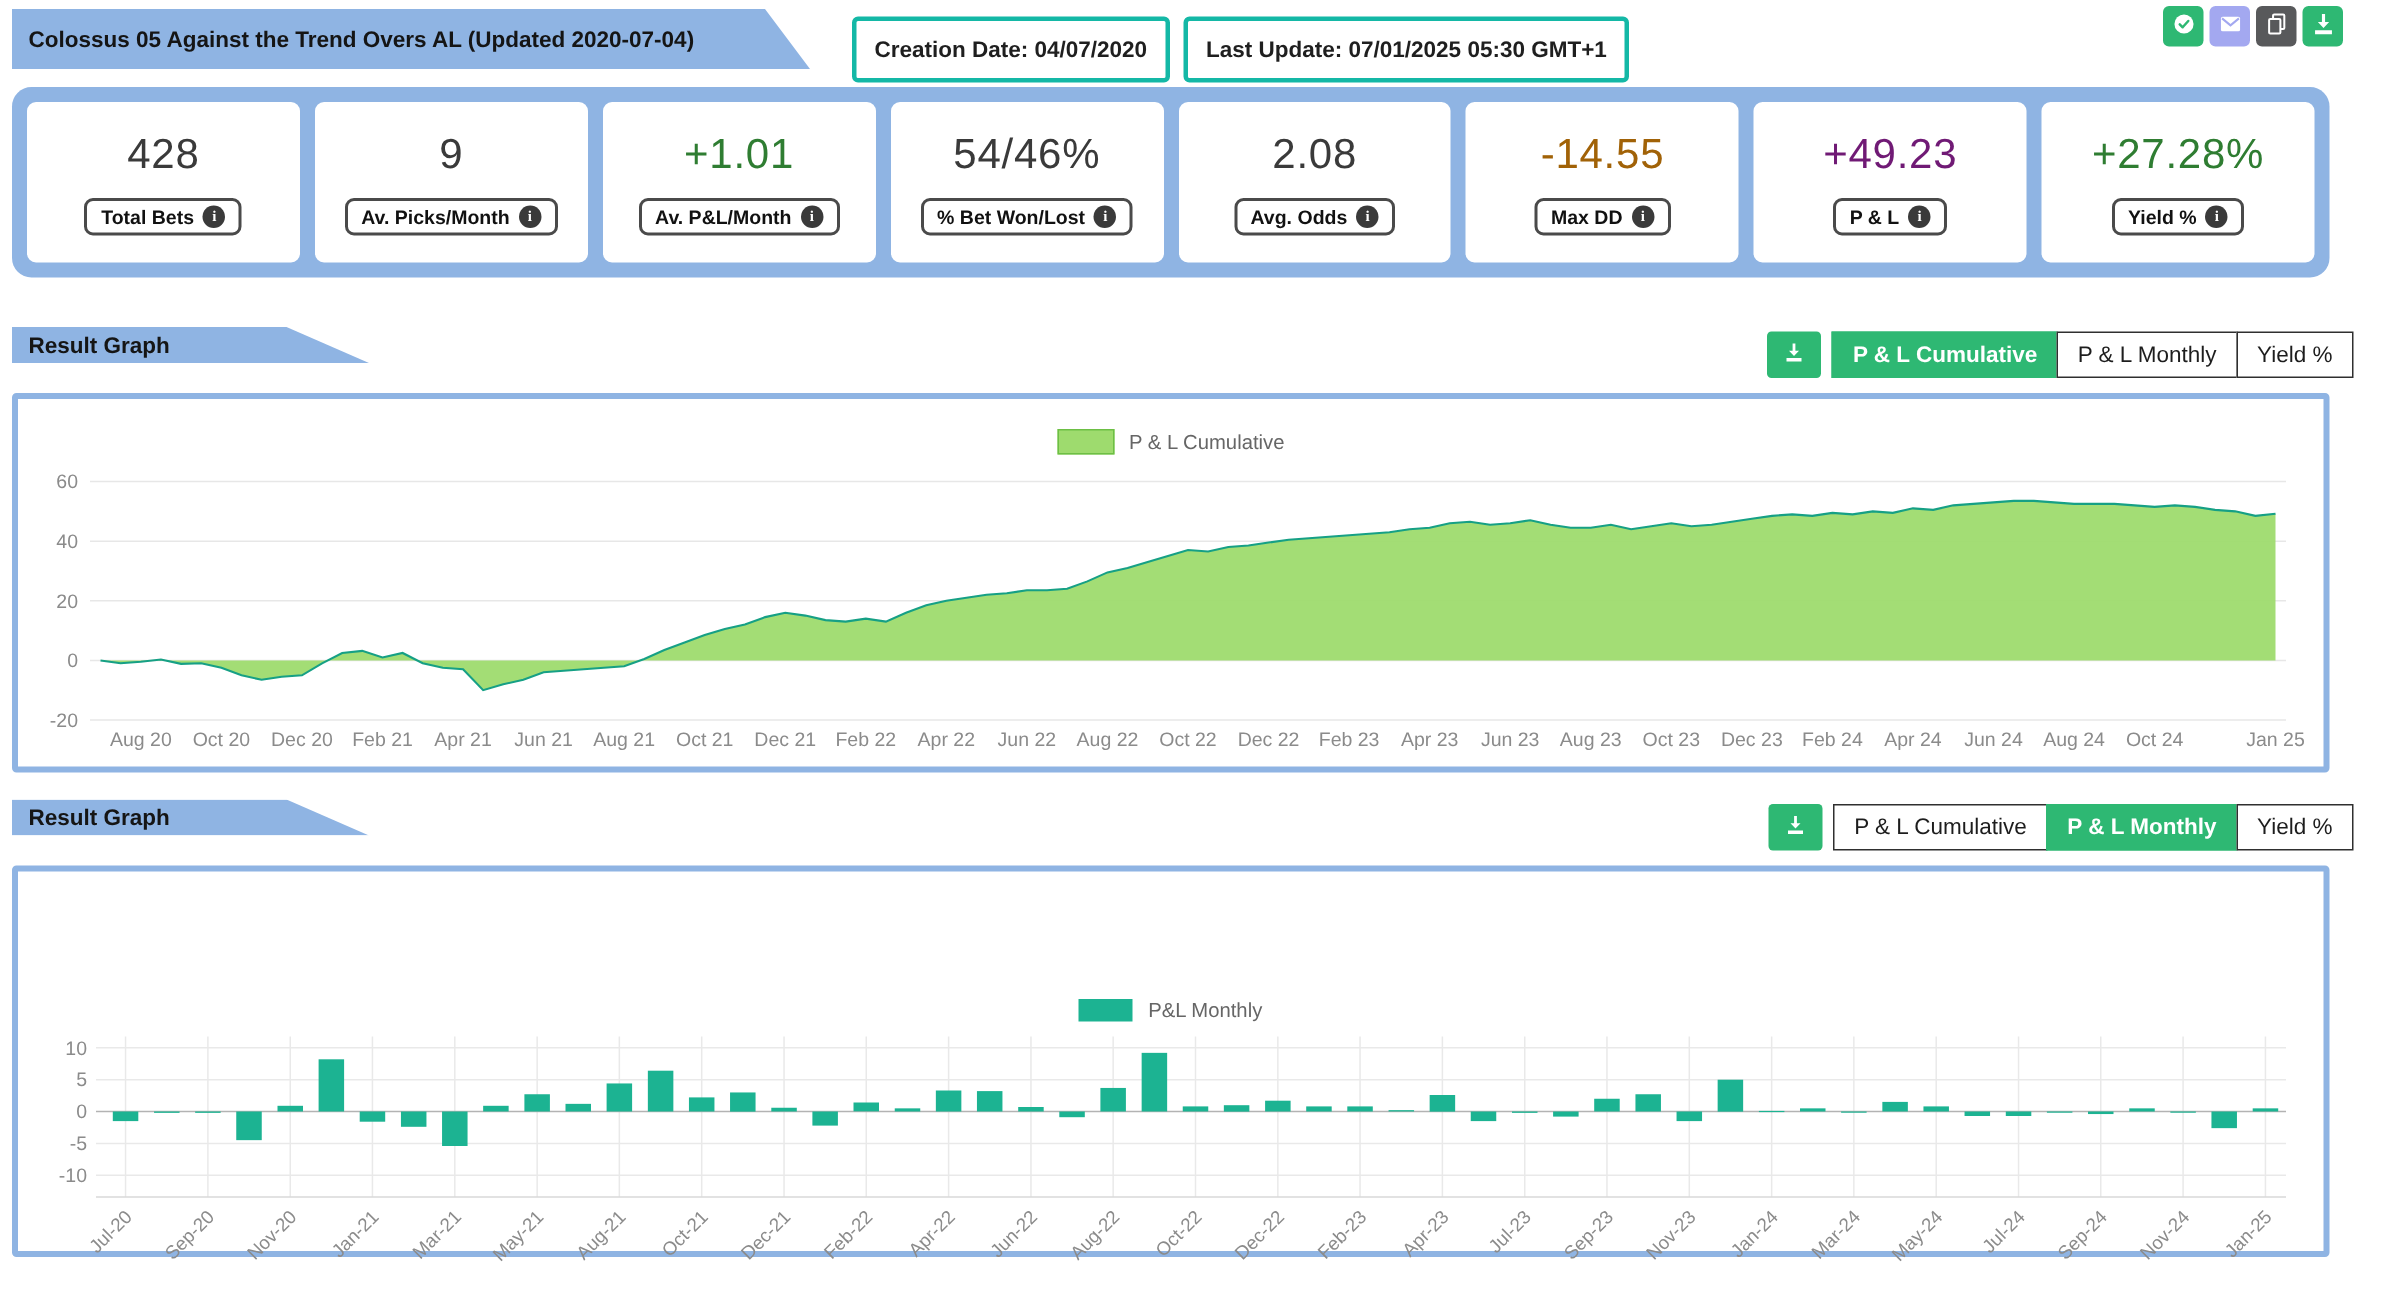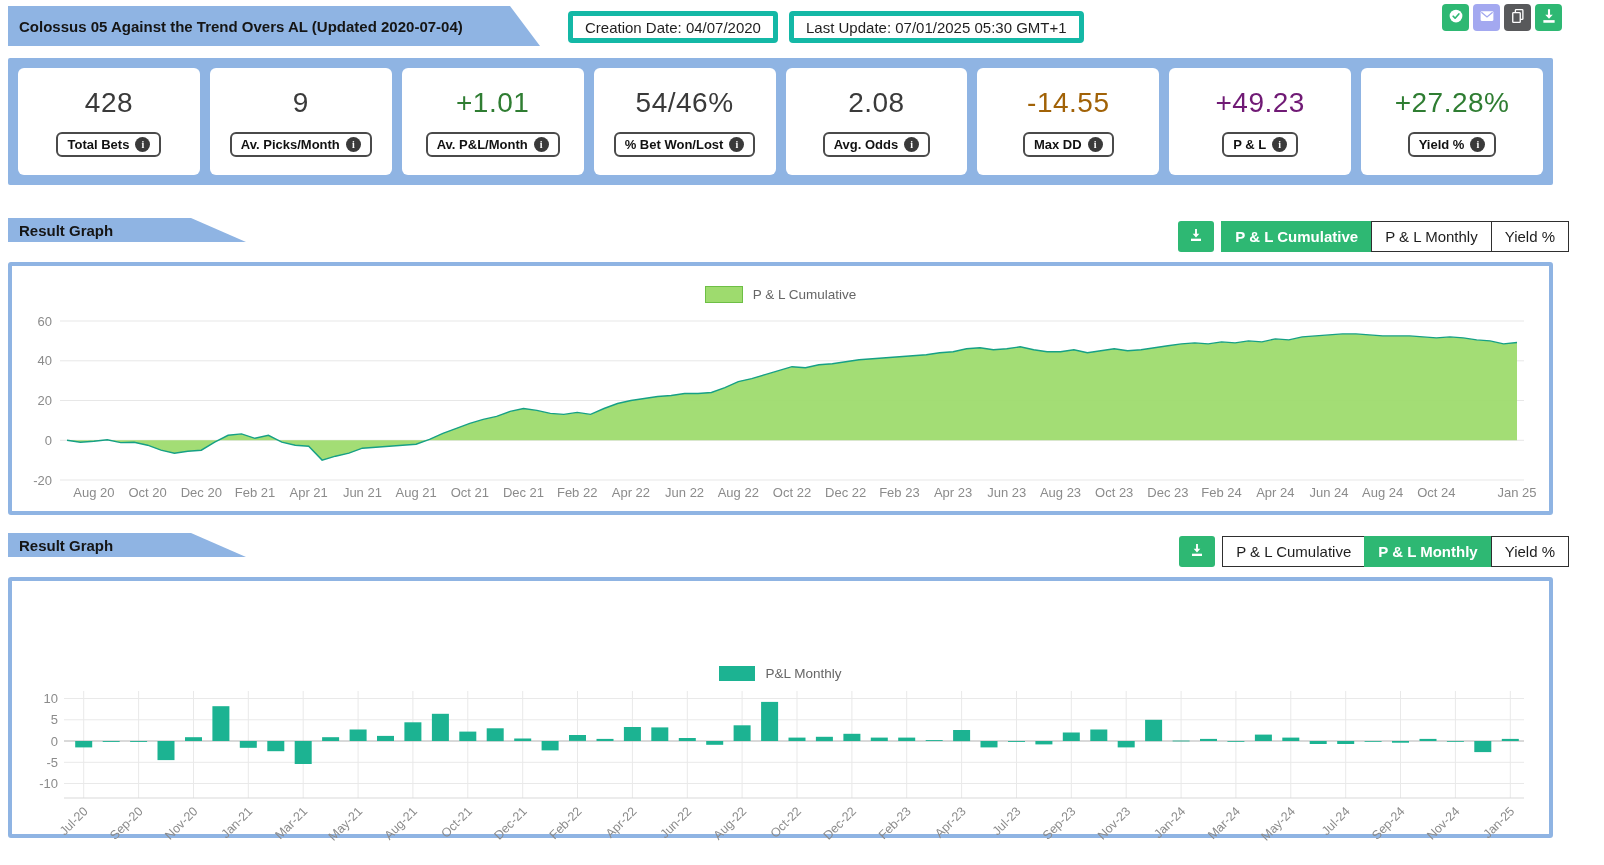--- a/index.html
+++ b/index.html
@@ -4,31 +4,31 @@
 <style>
   html,body{margin:0;padding:0;background:#fff;}
   body{font-family:"Liberation Sans",sans-serif;}
   .page{position:relative;width:1604px;height:865px;background:#fff;overflow:hidden;padding-left:16px;}
 
   
   .banner{position:absolute;left:8px;top:6px;width:532px;height:40px;background:#8fb4e3;
     clip-path:polygon(0 0,calc(100% - 30px) 0,100% 100%,0 100%);
     display:flex;align-items:center;padding-left:11px;box-sizing:border-box;
     font-weight:bold;font-size:15px;color:#151515;}
-  .info-box{position:absolute;top:11px;height:32px;border:5px solid #14b8a6;border-radius:4px;
-    display:flex;align-items:center;padding:0 12px;font-weight:normal;font-size:15px;color:#1f1f1f;background:#fff;box-sizing:border-box;}
+  .info-box{position:absolute;top:11px;height:44px;border:3px solid #14b8a6;border-radius:4px;
+    display:flex;align-items:center;padding:0 12px;font-weight:bold;font-size:15px;color:#1f1f1f;background:#fff;box-sizing:border-box;}
   #creation{left:568px;}
   #lastupdate{left:789px;}
   .iconrow{position:absolute;top:4px;right:58px;display:flex;gap:4px;}
   .icon-btn{width:27px;height:27px;border-radius:4px;border:none;display:flex;align-items:center;justify-content:center;cursor:pointer;padding:0;}
   .icon-btn svg{width:18px;height:18px;}
   .bg-green{background:#2eb873;} .bg-lav{background:#a3a8f0;} .bg-gray{background:#58595b;}
 
   
-  .stats{position:absolute;left:8px;top:58px;width:1545px;height:127px;background:#8fb4e3;border-radius:2px;
+  .stats{position:absolute;left:8px;top:58px;width:1545px;height:127px;background:#8fb4e3;border-radius:13px;
     display:flex;gap:10px;padding:10px;box-sizing:border-box;}
   .card{flex:1;background:#fff;border-radius:6px;display:flex;flex-direction:column;align-items:center;justify-content:center;gap:13px;}
   .card .val{font-size:28px;color:#3a3a3a;letter-spacing:.5px;}
   .labelbox{display:flex;align-items:center;gap:6px;border:2px solid #4a4a4a;border-radius:6px;padding:3px 9px;
     font-weight:bold;font-size:13px;color:#111;background:#fff;}
   .info-i{width:15px;height:15px;border-radius:50%;background:#3a3a3a;color:#fff;font-size:10px;font-weight:bold;
     display:flex;align-items:center;justify-content:center;font-family:"Liberation Serif",serif;cursor:pointer;}
 
   
   .sec-tab{position:absolute;left:8px;width:238px;height:24px;background:#8fb4e3;

